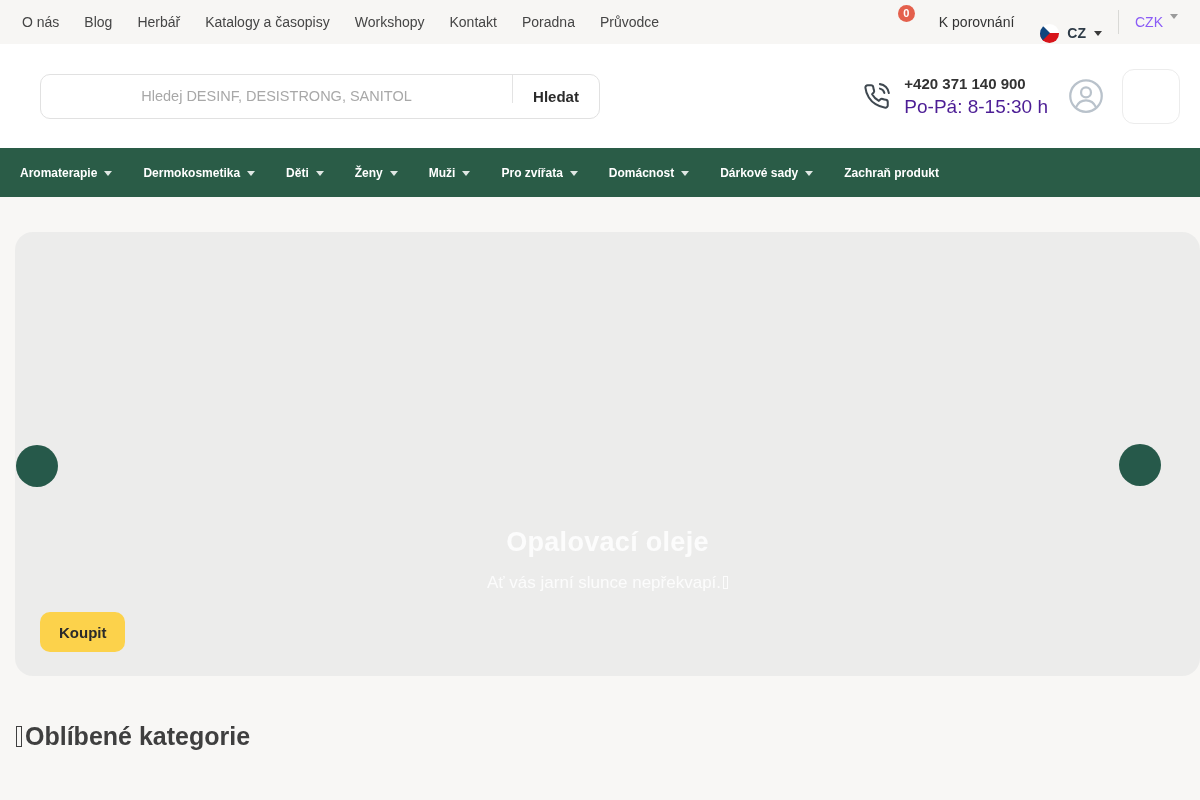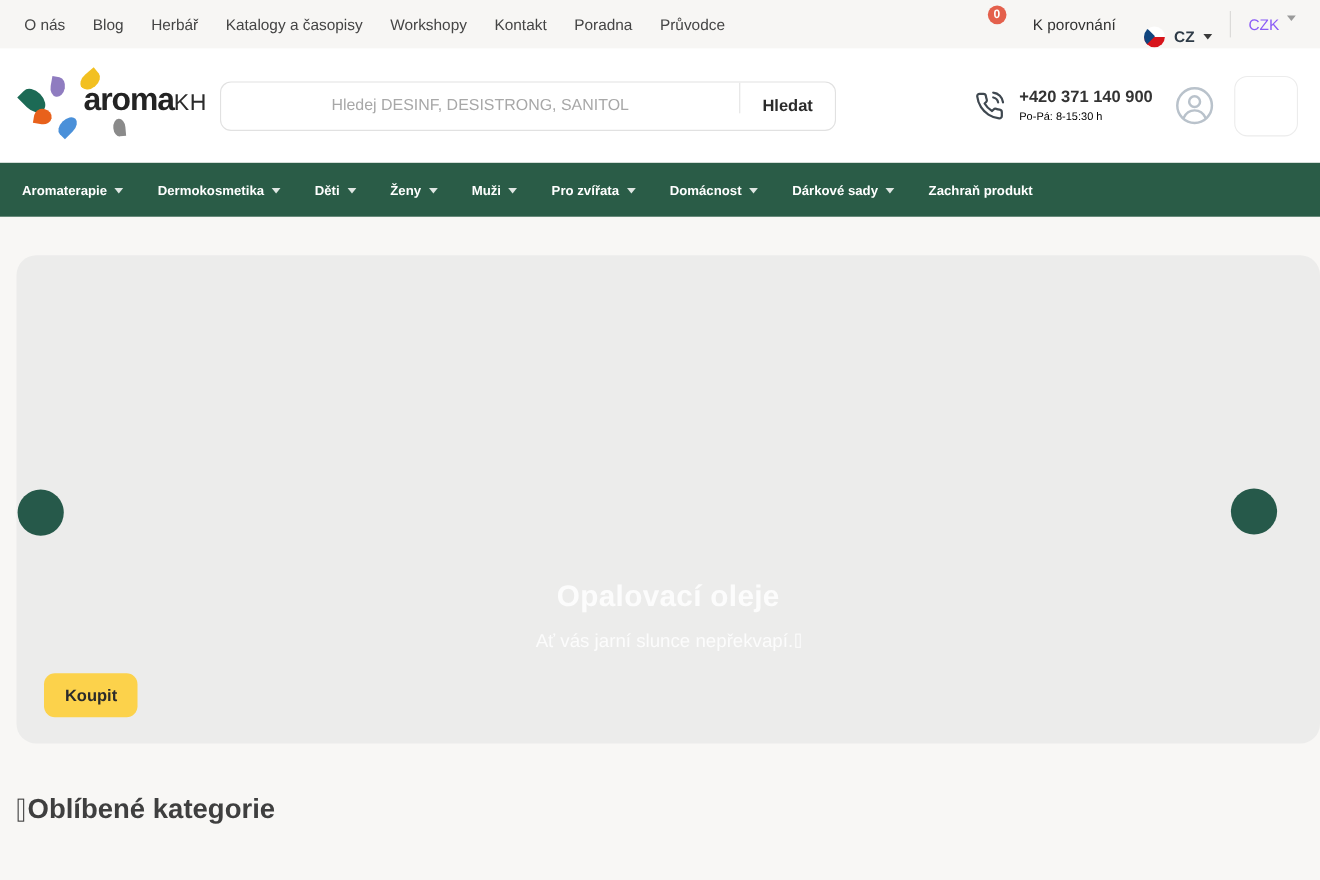--- a/index.html
+++ b/index.html
@@ -74,21 +74,21 @@
   .search-btn {
     width:86px; height:100%; border:none; background:transparent; cursor:pointer;
     font-family:"Liberation Sans",sans-serif;
     font-size:15px; font-weight:bold; color:#2b2b2b;
   }
 
   .contact { margin-left:auto; display:flex; align-items:center; }
   .phone-icon { flex:none; margin-right:14px; }
   .phone-info { display:flex; flex-direction:column; }
   .phone-number { font-size:15px; font-weight:bold; color:#333; cursor:pointer; }
-  .phone-hours { font-size:10px; color:#000000; margin-top:4px; }
+  .phone-hours { font-size:19px; color:#4c1d95; margin-top:4px; }
   .account-icon { margin-left:20px; cursor:pointer; }
   .cart-box {
     margin-left:18px; width:58px; height:55px;
     border:1px solid #ececec; border-radius:12px; background:#fff; cursor:pointer;
   }
 
   
   .nav {
     height:49px; background:#2a5c47;
     display:flex; align-items:center; padding:0 20px; gap:31px;
@@ -160,32 +160,20 @@
     </div>
     <span class="topbar-divider"></span>
     <div class="currency-group">
       <span>CZK</span>
       <span class="caret-gray"></span>
     </div>
   </div>
 </div>
 
 <div class="header">
-  <div class="logo">
-    <span class="drop drop-yellow"></span>
-    <span class="drop drop-purple"></span>
-    <span class="drop drop-teal"></span>
-    <span class="drop drop-orange"></span>
-    <span class="drop drop-blue"></span>
-    <span class="drop drop-gray"></span>
-    <span class="logo-text">
-      <span class="logo-main">aroma</span>
-      <span class="logo-suffix">KH</span>
-    </span>
-  </div>
 
   <div class="search">
     <input type="text" placeholder="Hledej DESINF, DESISTRONG, SANITOL" style="">
     <span class="search-divider"></span>
     <button class="search-btn">Hledat</button>
   </div>
 
   <div class="contact">
     <svg class="phone-icon" width="27" height="27" viewBox="0 0 24 24" fill="none" stroke="#3f4850" stroke-width="1.8" stroke-linecap="round" stroke-linejoin="round">
       <path d="M22 16.92v3a2 2 0 0 1-2.18 2 19.79 19.79 0 0 1-8.63-3.07 19.5 19.5 0 0 1-6-6 19.79 19.79 0 0 1-3.07-8.67A2 2 0 0 1 4.11 2h3a2 2 0 0 1 2 1.72 12.84 12.84 0 0 0 .7 2.81 2 2 0 0 1-.45 2.11L8.09 9.91a16 16 0 0 0 6 6l1.27-1.27a2 2 0 0 1 2.11-.45 12.84 12.84 0 0 0 2.81.7A2 2 0 0 1 22 16.92z"></path>

